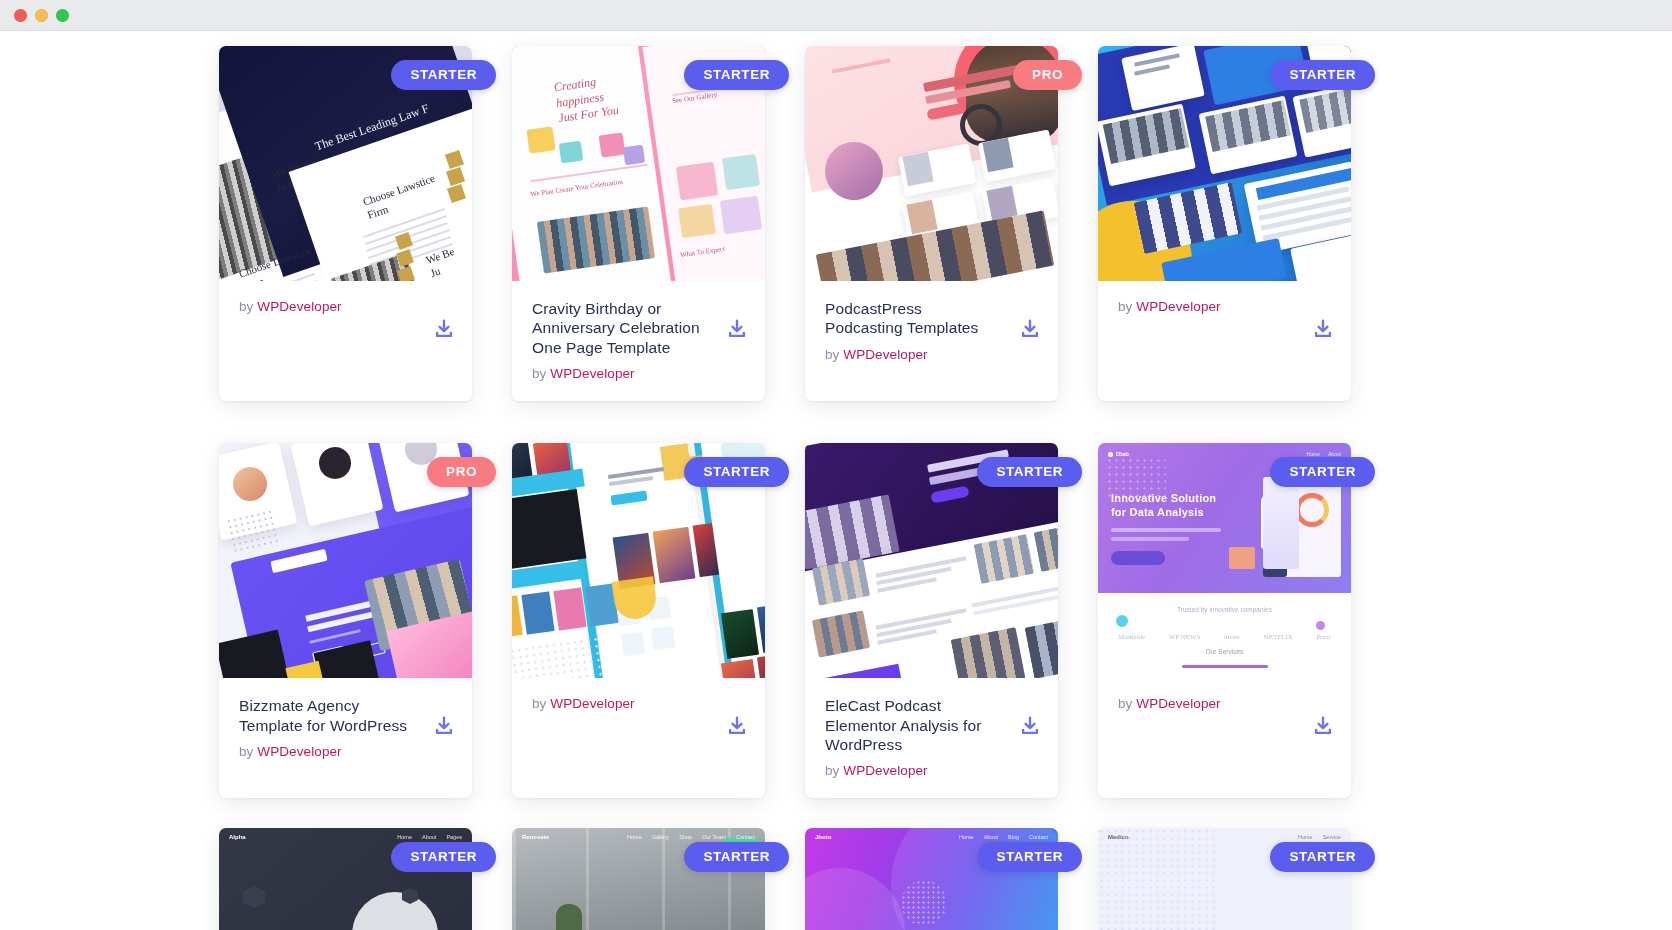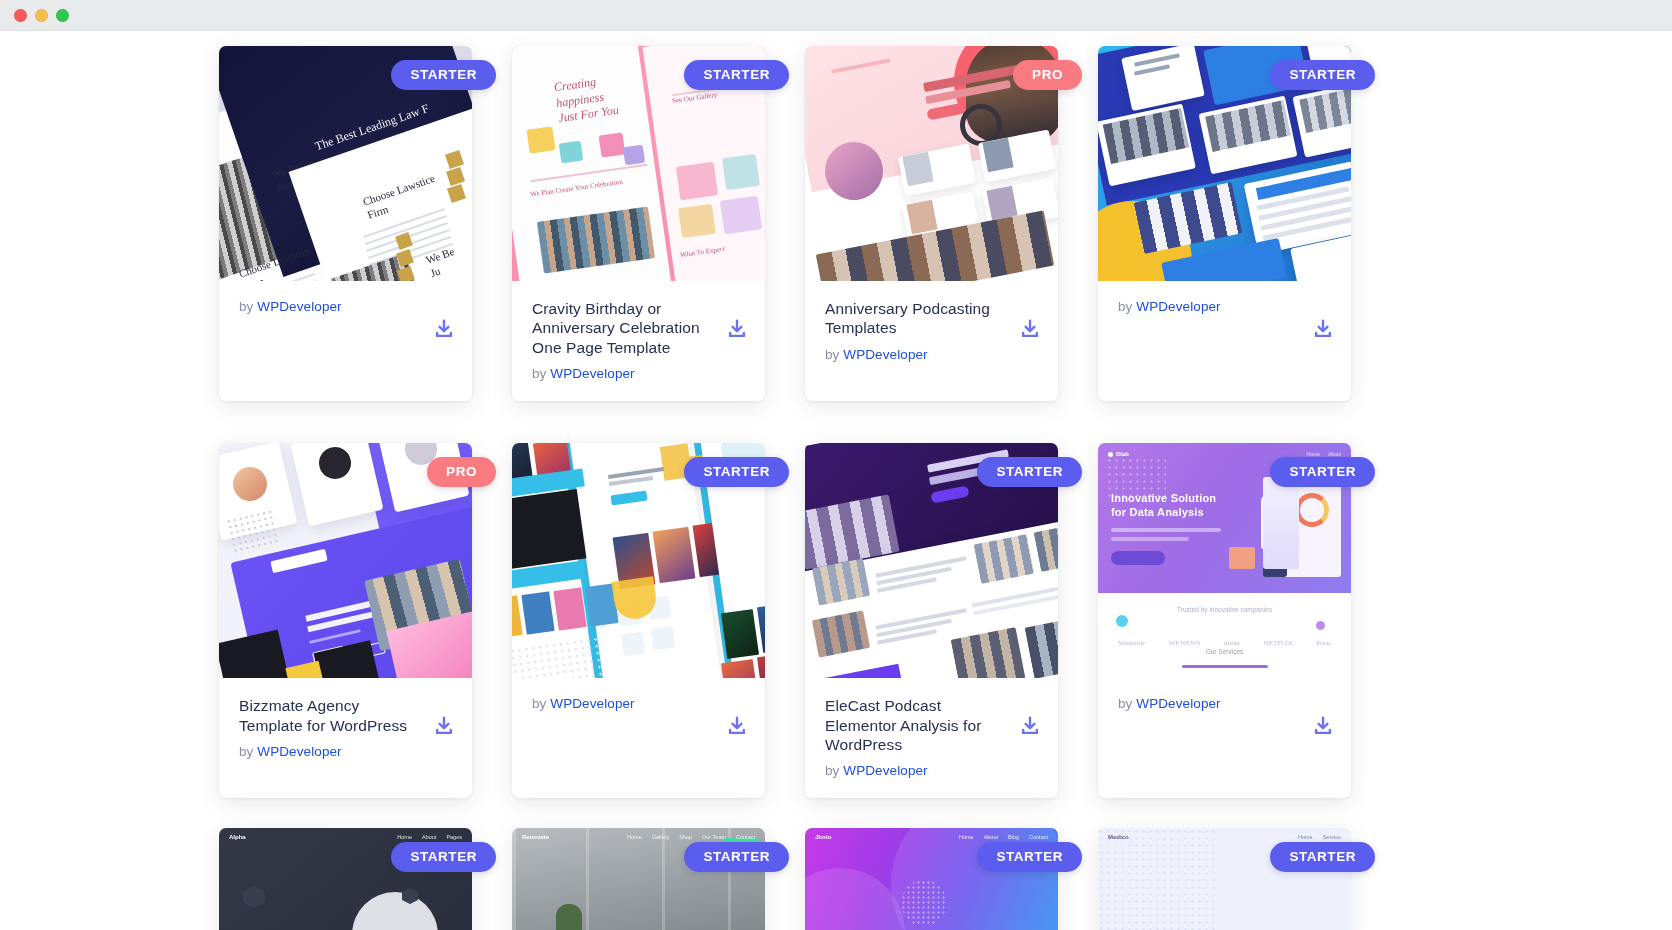--- a/index.html
+++ b/index.html
@@ -98,21 +98,21 @@
     color: #263053;
     font-weight: 500;
     letter-spacing: .1px;
     margin: 0 0 9px 0;
   }
   .card-author {
     font-size: 13.5px;
     color: #8b90a4;
     letter-spacing: .1px;
   }
-  .card-author .author-name { color: #1d4ed8; }
+  .card-author .author-name { color: #be185d; }
 
   .dl-btn {
     margin-top: 19px;
     flex: 0 0 auto;
     width: 22px; height: 22px;
     display: block;
     cursor: pointer;
   }
   .dl-btn svg { display: block; }
 
@@ -303,21 +303,21 @@
     background: linear-gradient(180deg,#f2f0fe,#e0dbfa); border-radius: 3px;
   }
   .th-dlab .coat {
     position: absolute; background: #fafafe; border-radius: 6px 6px 3px 3px;
   }
   .th-dlab .head2 { position: absolute; border-radius: 50%; background: #2f2742; }
   .th-dlab .lowerwhite {
     position: absolute; left: 0; right: 0; top: 150px; bottom: 0; background: #ffffff;
   }
   .th-dlab .logos {
-    position: absolute; left: 20px; top: 196px; right: 20px;
+    position: absolute; left: 20px; top: 190px; right: 20px;
     display: flex; justify-content: space-between;
   }
   .th-dlab .logos span {
     font-size: 7px; color: #b9bdd0; font-family: "Liberation Serif", serif;
   }
   .th-dlab .trusted {
     position: absolute; left: 0; right: 0; top: 163px; text-align: center;
     font-size: 6.5px; color: #aeb2c6;
   }
   .th-dlab .svcs {
@@ -506,21 +506,21 @@
             <div style="position:absolute;left:100px;top:108px;width:26px;height:30px;background:#c8ccd8;transform:rotate(-11deg)"></div>
             <div style="position:absolute;left:180px;top:94px;width:26px;height:30px;background:#8e9ab0;transform:rotate(-11deg)"></div>
             <div style="position:absolute;left:104px;top:156px;width:26px;height:30px;background:#d7b3a0;transform:rotate(-11deg)"></div>
             <div style="position:absolute;left:184px;top:142px;width:26px;height:30px;background:#b0a6c2;transform:rotate(-11deg)"></div>
             <div style="position:absolute;left:14px;top:186px;width:232px;height:56px;background:repeating-linear-gradient(90deg,#8a6a54 0 16px,#d6c3b4 16px 30px,#4a4a60 30px 46px);transform:rotate(-11deg);border-radius:2px"></div>
           </div>
         </div>
         <div class="badge badge-pro">PRO</div>
         <div class="card-body">
           <div class="card-meta">
-            <div class="card-title">Anniversary Podcasting Templates</div>
+            <div class="card-title">PodcastPress Podcasting Templates</div>
             <div class="card-author"><span>by</span> <span class="author-name">WPDeveloper</span></div>
           </div>
           <a class="dl-btn" href="#">
             <svg viewBox="0 0 24 24" width="22" height="22" aria-hidden="true">
   <path d="M12 3v9" stroke="#6d73ef" stroke-width="2.6" stroke-linecap="round" fill="none"></path>
   <path d="M7.2 9.6L12 14.4l4.8-4.8" stroke="#6d73ef" stroke-width="2.6" stroke-linecap="round" stroke-linejoin="round" fill="none"></path>
   <path d="M4.5 16.2v3.3h15v-3.3" stroke="#6d73ef" stroke-width="2.6" stroke-linecap="round" stroke-linejoin="round" fill="none"></path>
 </svg>
           </a>
         </div>

